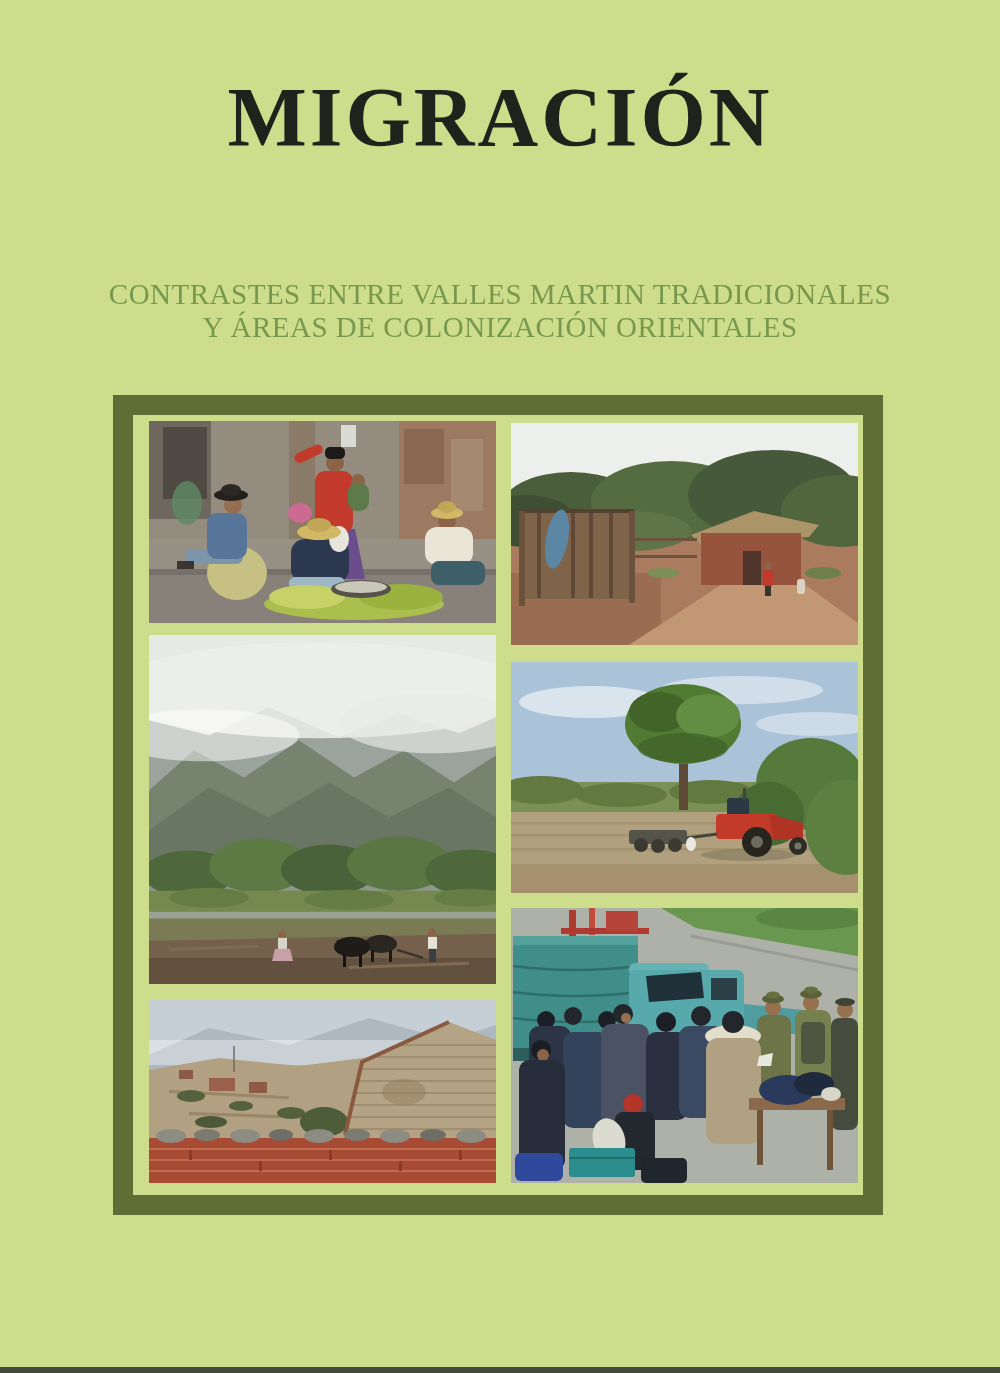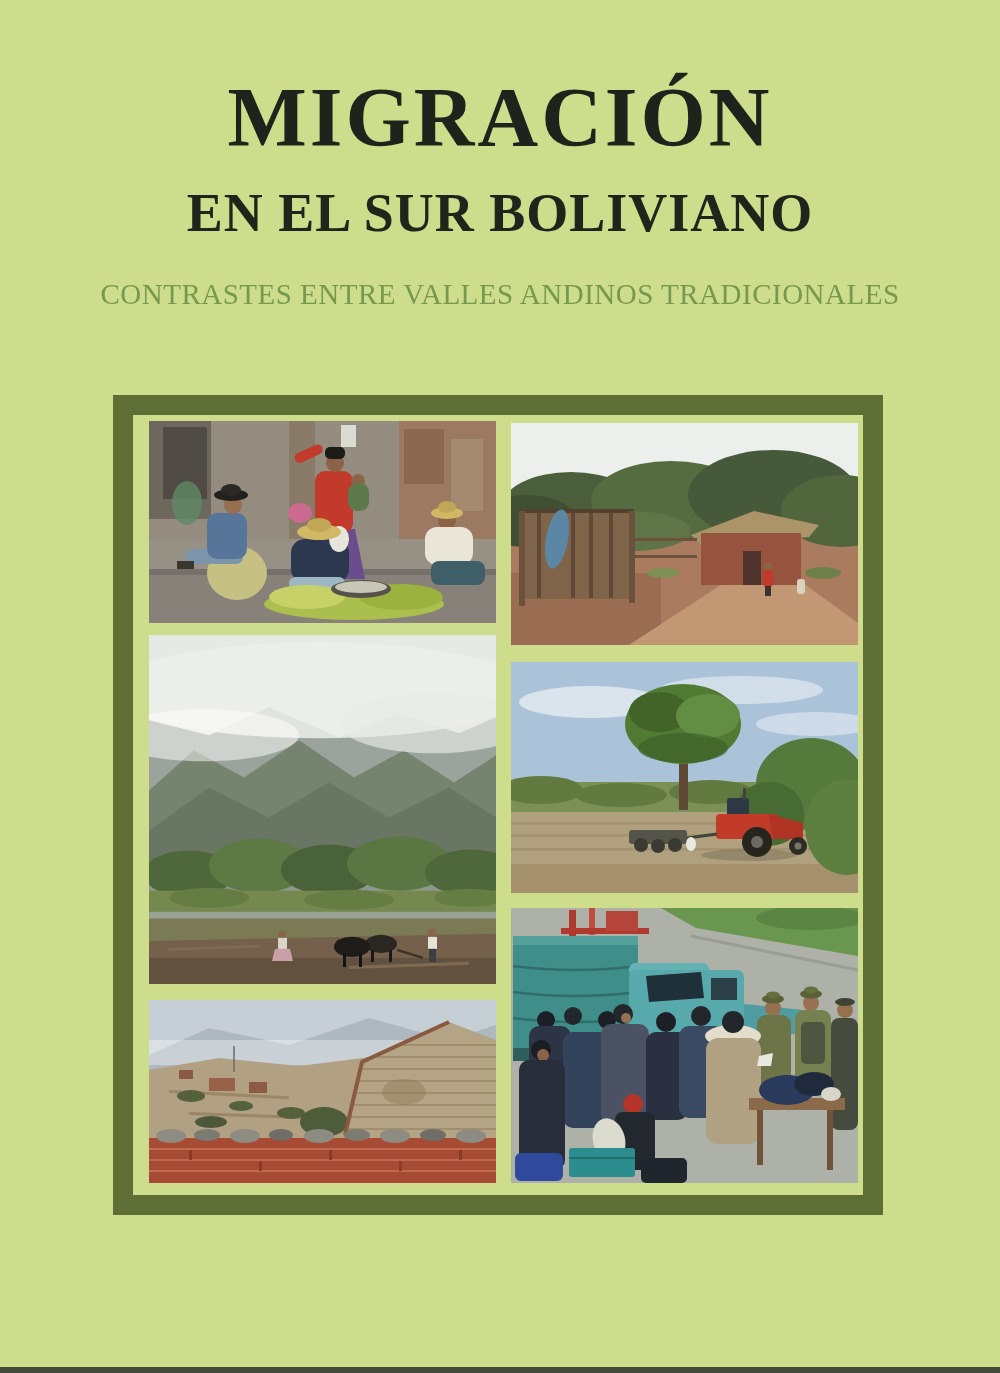--- a/index.html
+++ b/index.html
@@ -45,23 +45,22 @@
     position:absolute; left:0; bottom:0; width:1000px; height:6px;
     background:#44483c;
   }
 </style>
 </head>
 <body>
 
 <div id="cover">
 
   <h1 class="txt main-title">MIGRACIÓN</h1>
-  <h2 class="txt sub-title">EN EL SUR BOLIVIANO</h2>
-  <p class="txt tagline"><span>CONTRASTES ENTRE VALLES ANDINOS TRADICIONALES</span><br>
-  </p>
+  <p class="txt tagline"><span>CONTRASTES ENTRE VALLES MARTIN TRADICIONALES</span><br>
+  <span>Y ÁREAS DE COLONIZACIÓN ORIENTALES</span></p>
 
   <div class="frame">
     <div class="grid">
 
       <div class="photo" id="p1" aria-label="Vendors with hats selling maize husks on a town street curb">
         <svg viewBox="0 0 347 202" preserveAspectRatio="none" aria-hidden="true">
           <rect width="347" height="202" fill="#a39a8d"></rect>
           <rect width="347" height="130" fill="#958c80"></rect>
           <rect x="0" y="0" width="62" height="98" fill="#6e675e"></rect>
           <rect x="14" y="6" width="44" height="72" fill="#4f4b44"></rect>

